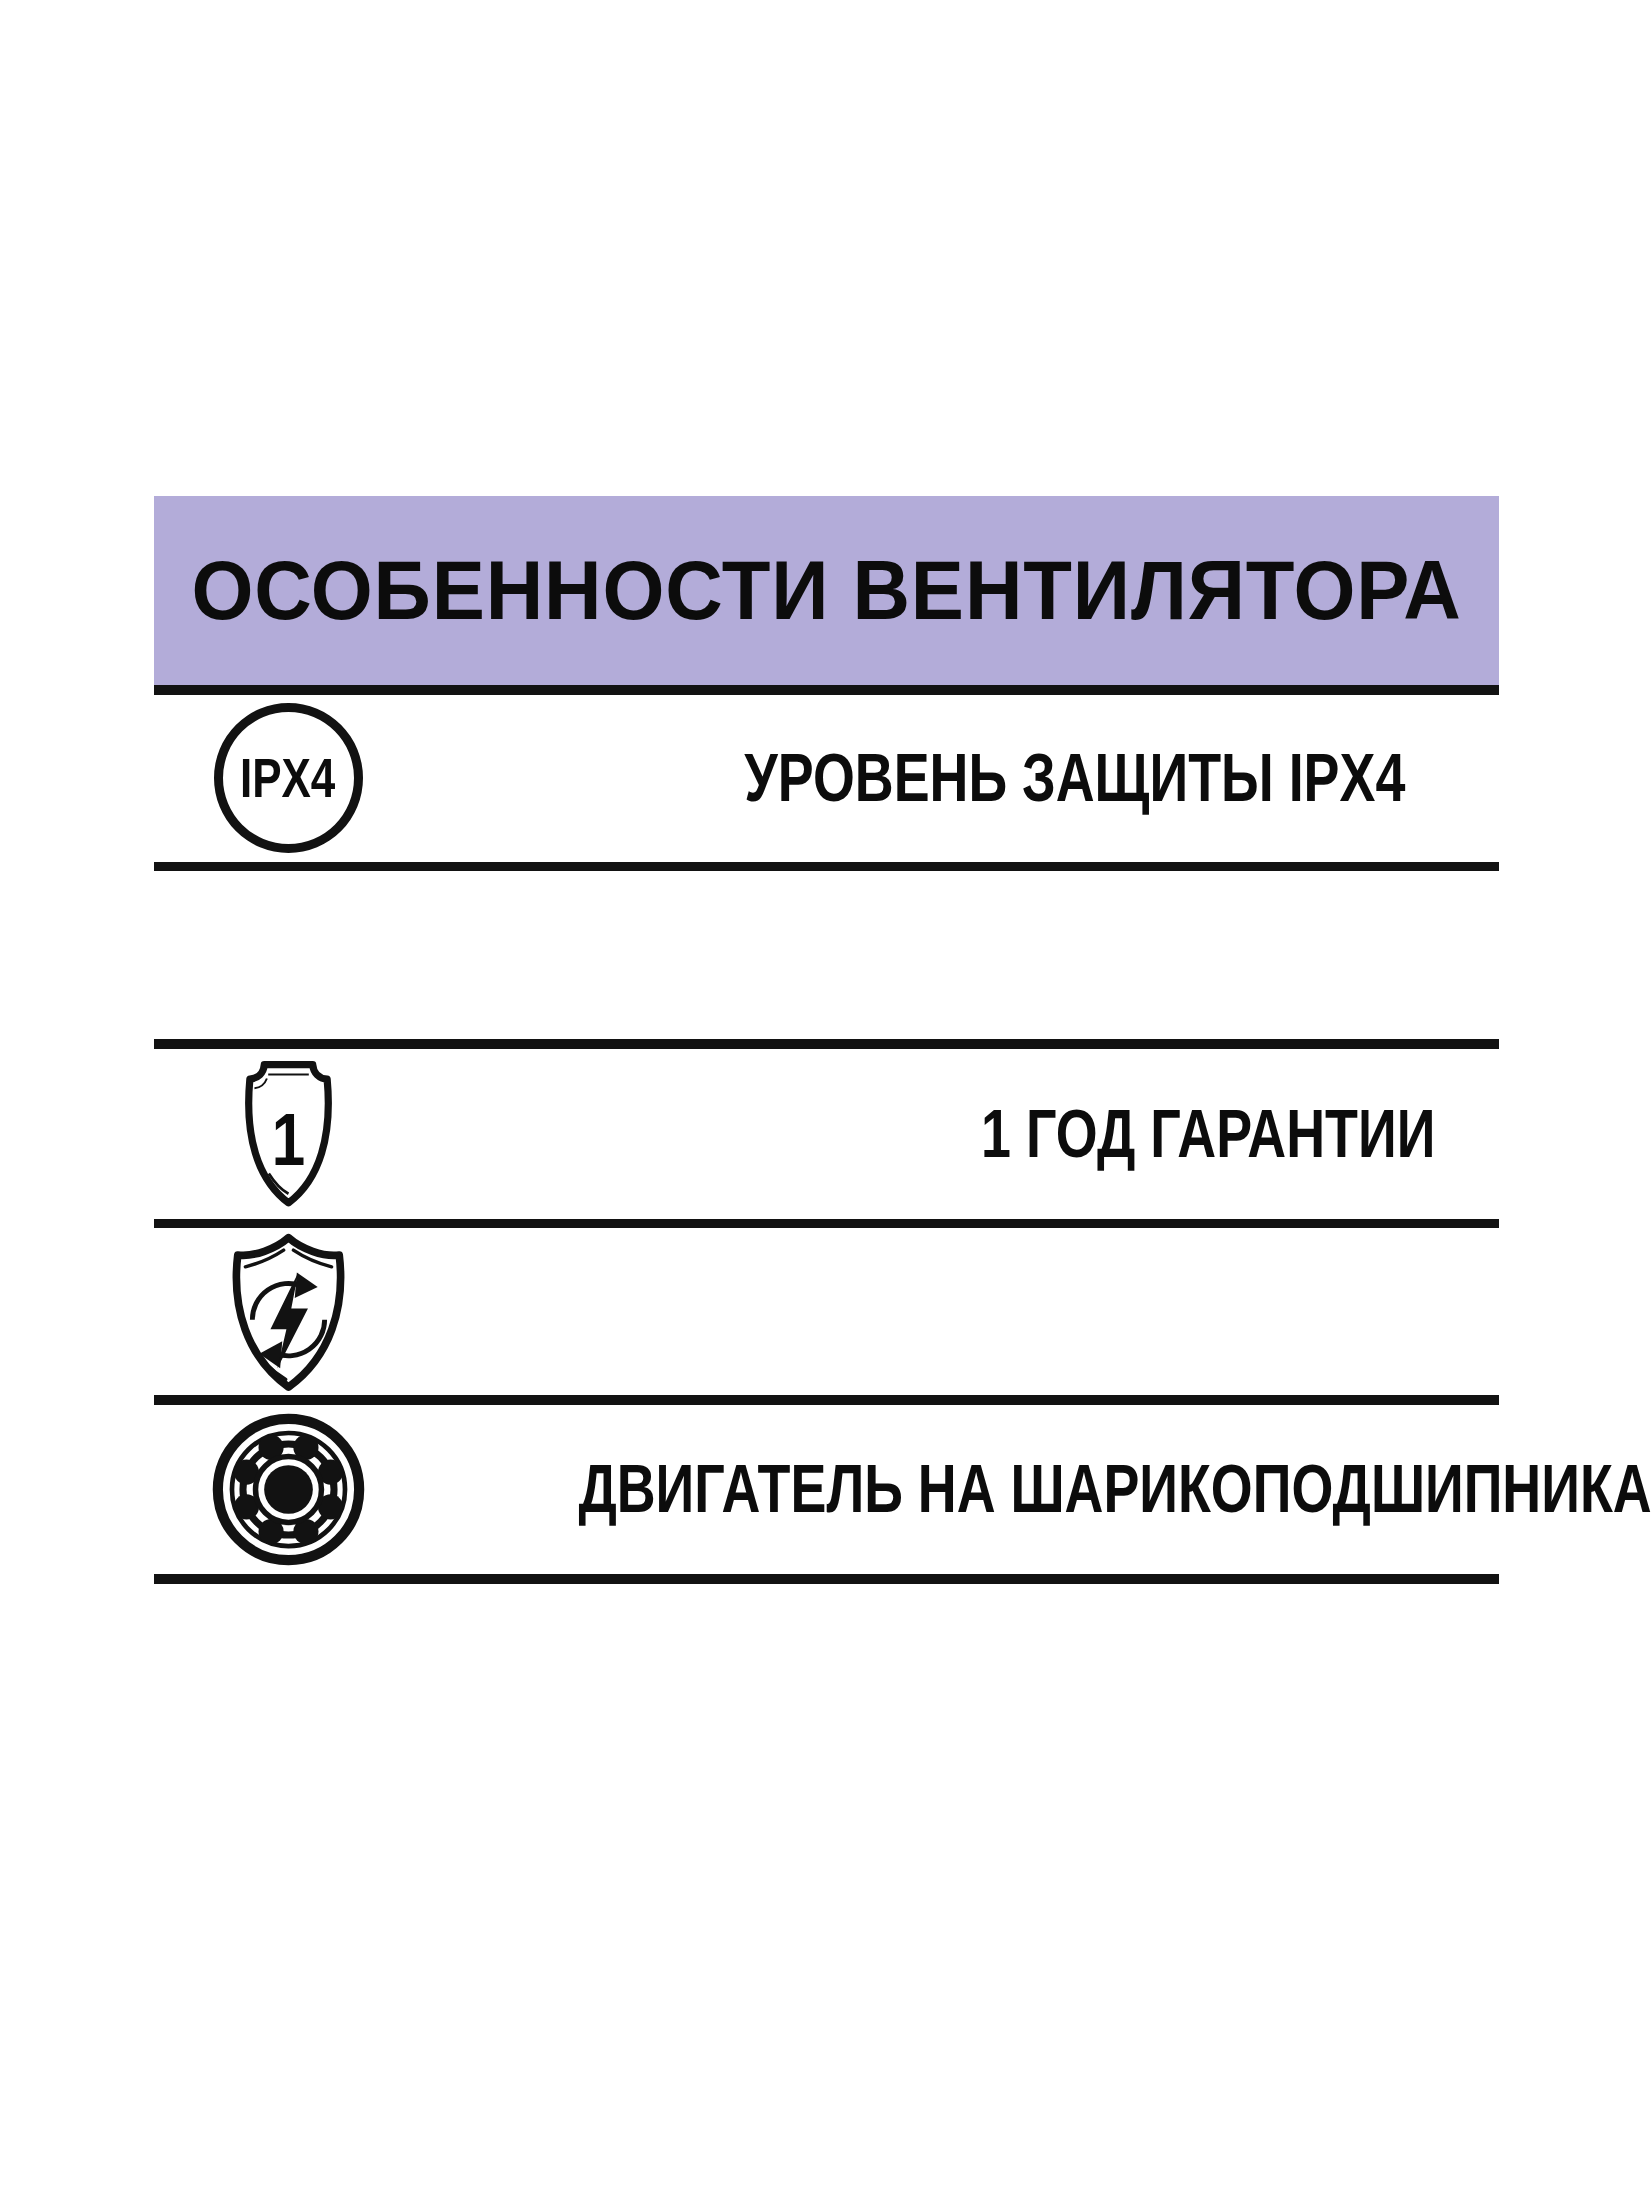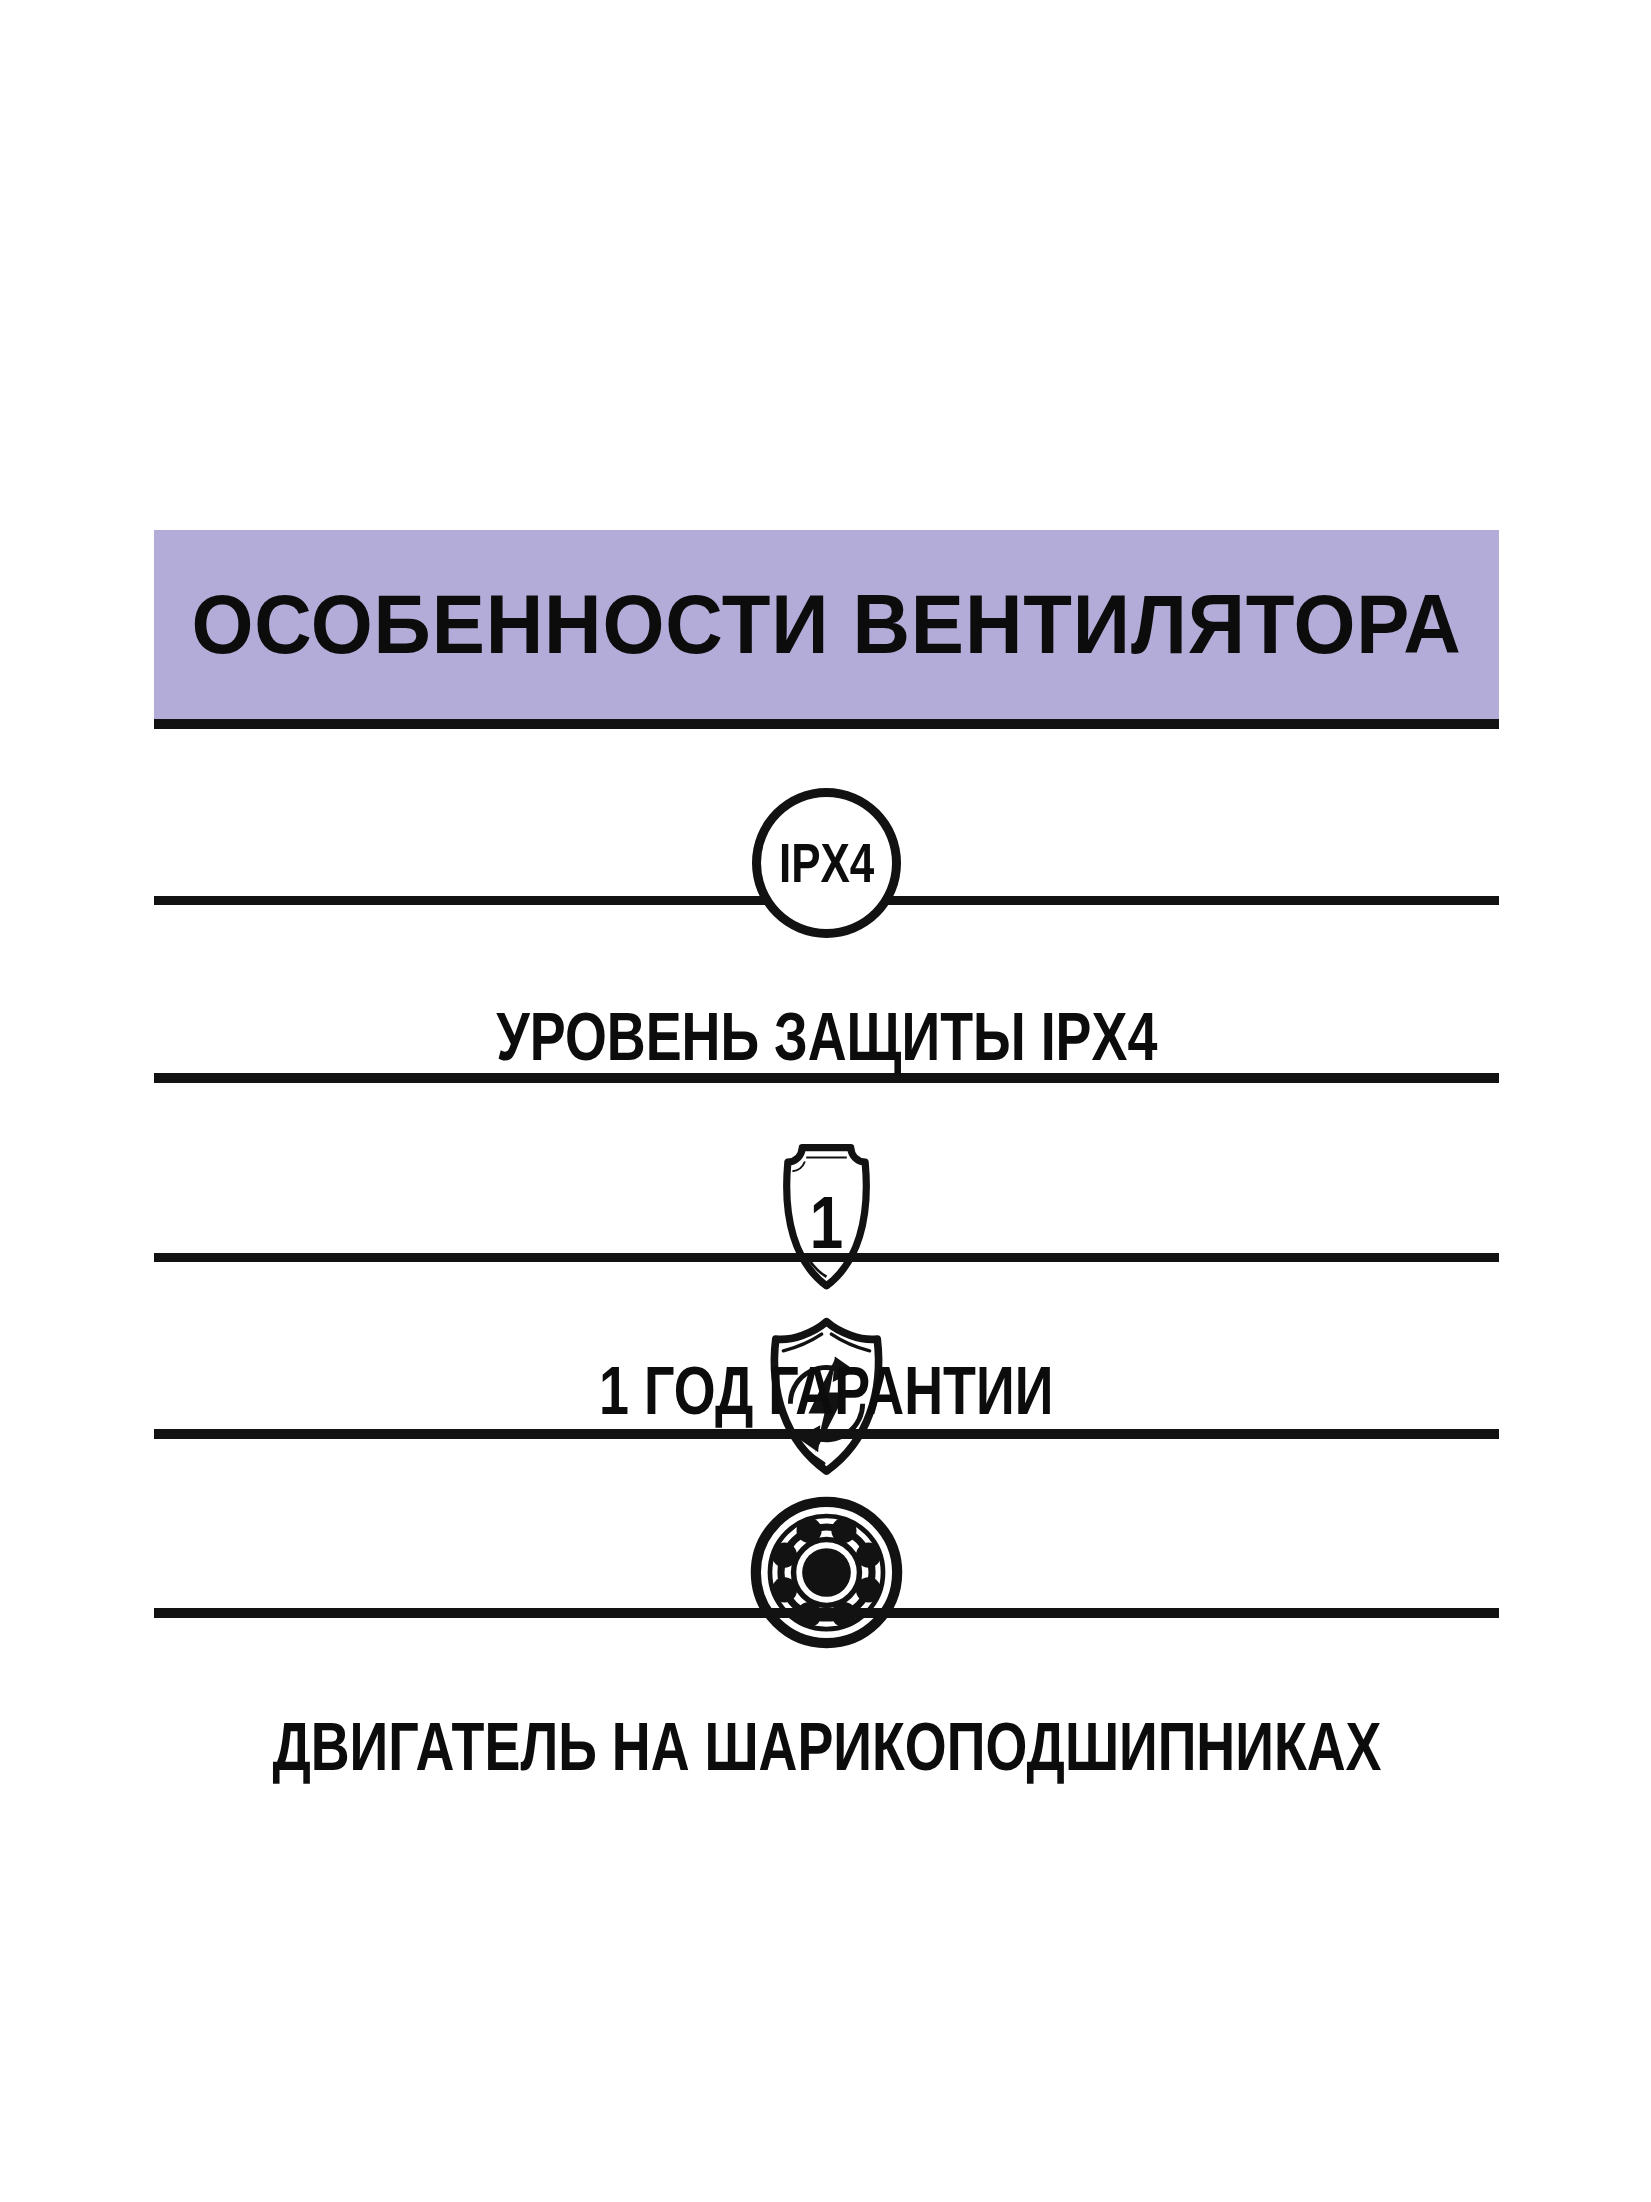--- a/index.html
+++ b/index.html
@@ -3,38 +3,38 @@
 <meta charset="utf-8">
 <style>
   html,body{margin:0;padding:0;}
   body{
     width:1652px;height:2203px;
     background:#ffffff;
     font-family:"Liberation Sans", sans-serif;
     color:var(--ink,#121212);
   }
   .canvas{position:relative;width:1652px;height:2203px;background:var(--background,#fff);overflow:hidden;}
-  .poster{position:absolute;left:154px;top:530px;width:1345px;}
+  .poster{position:absolute;left:154px;top:496px;width:1345px;}
 
   .header{
     height:189px;
     background:var(--header_bg,#b3acd9);
     display:flex;align-items:center;justify-content:center;
   }
   .header-title{
     font-size:83px;font-weight:700;letter-spacing:0.9px;
     white-space:nowrap;display:inline-block;
     transform:scaleX(0.96);transform-origin:center;
     color:#0c0c0c;
   }
 
   .rule{height:9.5px;background:var(--ink,#141414);}
   .rule.last{height:10.3px;}
 
-  .feature-row{display:flex;align-items:center;flex-direction:column;}
+  .feature-row{display:flex;align-items:center;}
   .feature-row.h194{height:167px;}
   .feature-row.h195{height:168px;}
   .feature-row.h197{height:169px;}
   .feature-row.h198{height:170px;}
 
   .icon-cell{width:268px;flex:0 0 268px;display:flex;align-items:center;justify-content:center;}
   .label-cell{flex:1;display:flex;flex-direction:column;align-items:flex-end;justify-content:center;}
 
   .feature-label{
     font-size:69px;font-weight:700;line-height:1.15;

